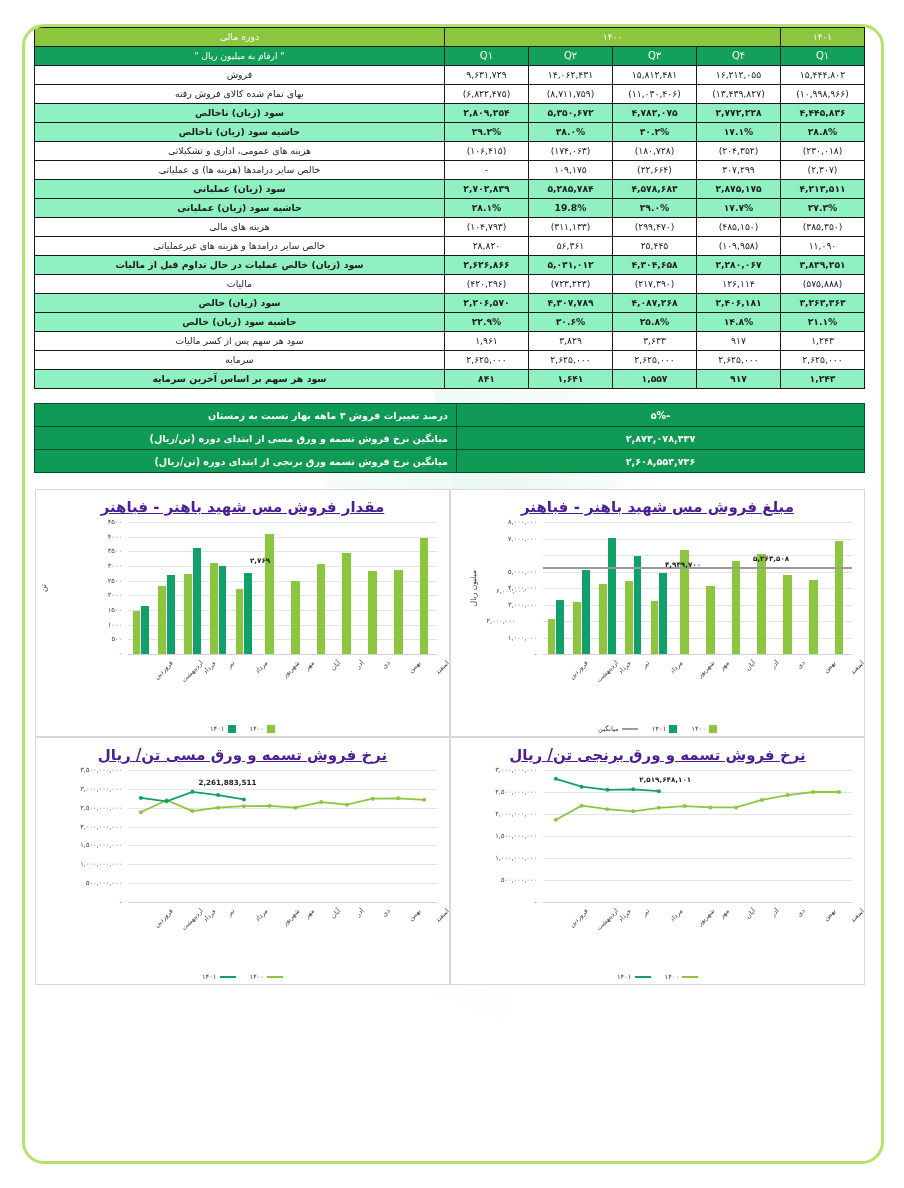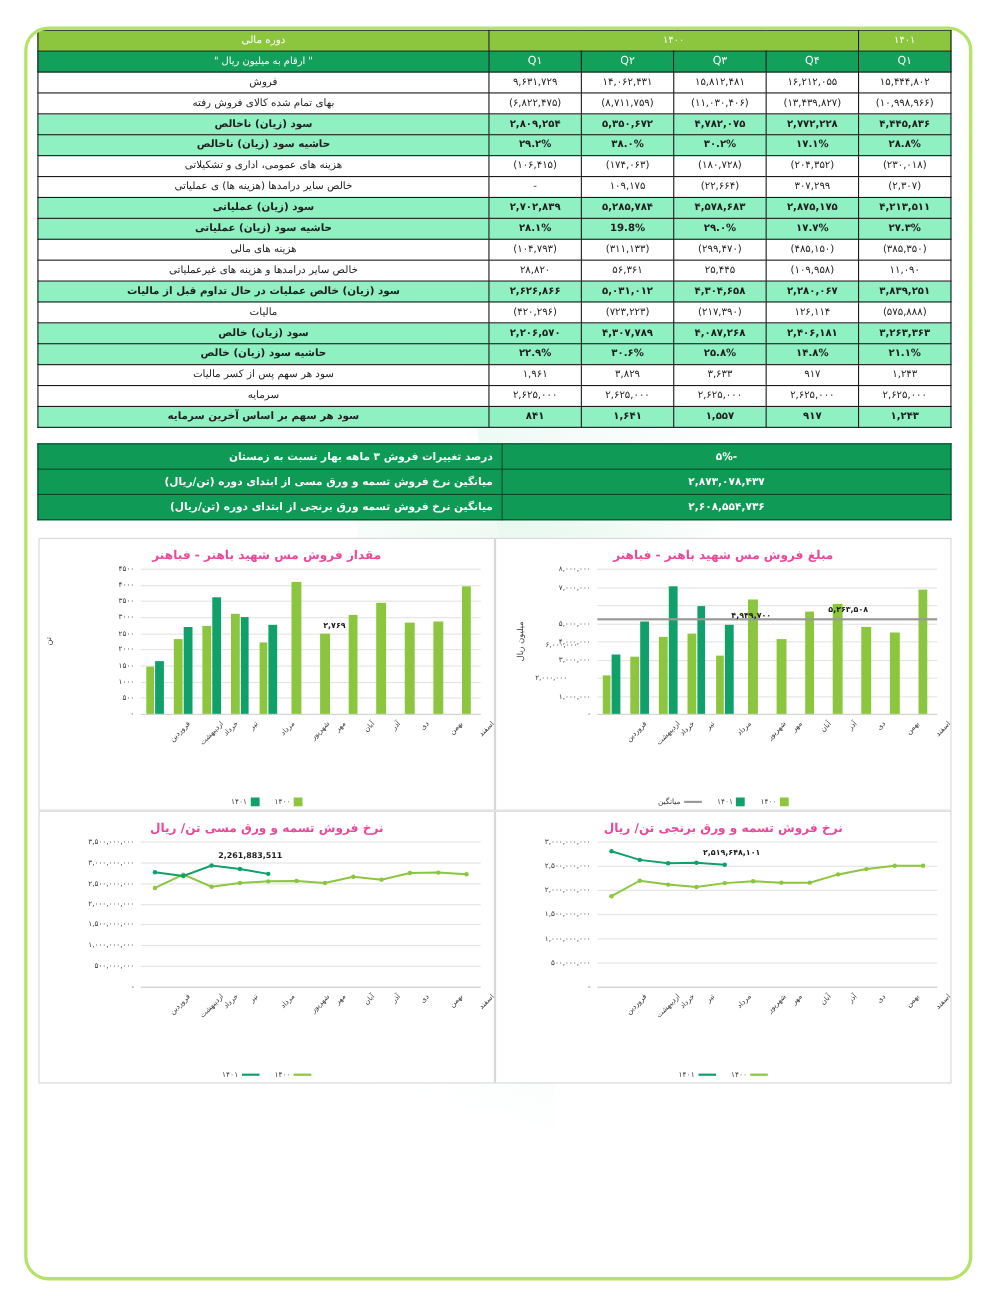--- a/index.html
+++ b/index.html
@@ -96,24 +96,25 @@
   .chart-row { display: flex; }
   .chart-box {
     width: 415px; height: 248px;
     border: 1px solid #d8d8d8;
     background: #ffffff;
     position: relative;
     overflow: hidden;
   }
   .chart-title {
     text-align: center;
-    color: #ec4899;
-    font-size: 11px;
+    color: #4c1d95;
+    font-size: 15px;
     font-weight: bold;
     margin-top: 8px;
+    text-decoration: underline;
   }
   .plot { position: relative; width: 100%; height: 186px; }
   .ylab-v {
     position: absolute; left: 4px; top: 50%;
     transform: translateY(-50%) rotate(-90deg);
     transform-origin: center;
     font-size: 7.5px; color: #3b3b3b; white-space: nowrap;
   }
   .ytick {
     position: absolute; font-size: 6.6px; color: #3b3b3b;
@@ -455,21 +456,21 @@
               <div class="xlab" style="left: 161.375px; top: 143px;">خرداد</div>
               <div class="xlab" style="left: 187.125px; top: 143px;">تیر</div>
               <div class="xlab" style="left: 212.875px; top: 143px;">مرداد</div>
               <div class="xlab" style="left: 238.625px; top: 143px;">شهریور</div>
               <div class="xlab" style="left: 264.375px; top: 143px;">مهر</div>
               <div class="xlab" style="left: 290.125px; top: 143px;">آبان</div>
               <div class="xlab" style="left: 315.875px; top: 143px;">آذر</div>
               <div class="xlab" style="left: 341.625px; top: 143px;">دی</div>
               <div class="xlab" style="left: 367.375px; top: 143px;">بهمن</div>
               <div class="xlab" style="left: 393.125px; top: 143px;">اسفند</div>
-              <div class="dlabel" style="left: 213.875px; top: 53px; margin-left: 44px;">۲,۷۶۹</div>
+              <div class="dlabel" style="left: 213.875px; top: 40px;">۲,۷۶۹</div>
             </div>
             <div class="legend">
               <div class="lgitem">
                 <span class="sw" style="background: rgb(140, 198, 62);"></span>
                 <span>۱۴۰۰</span>
               </div>
               <div class="lgitem">
                 <span class="sw" style="background: rgb(16, 160, 106);"></span>
                 <span>۱۴۰۱</span>
               </div>

